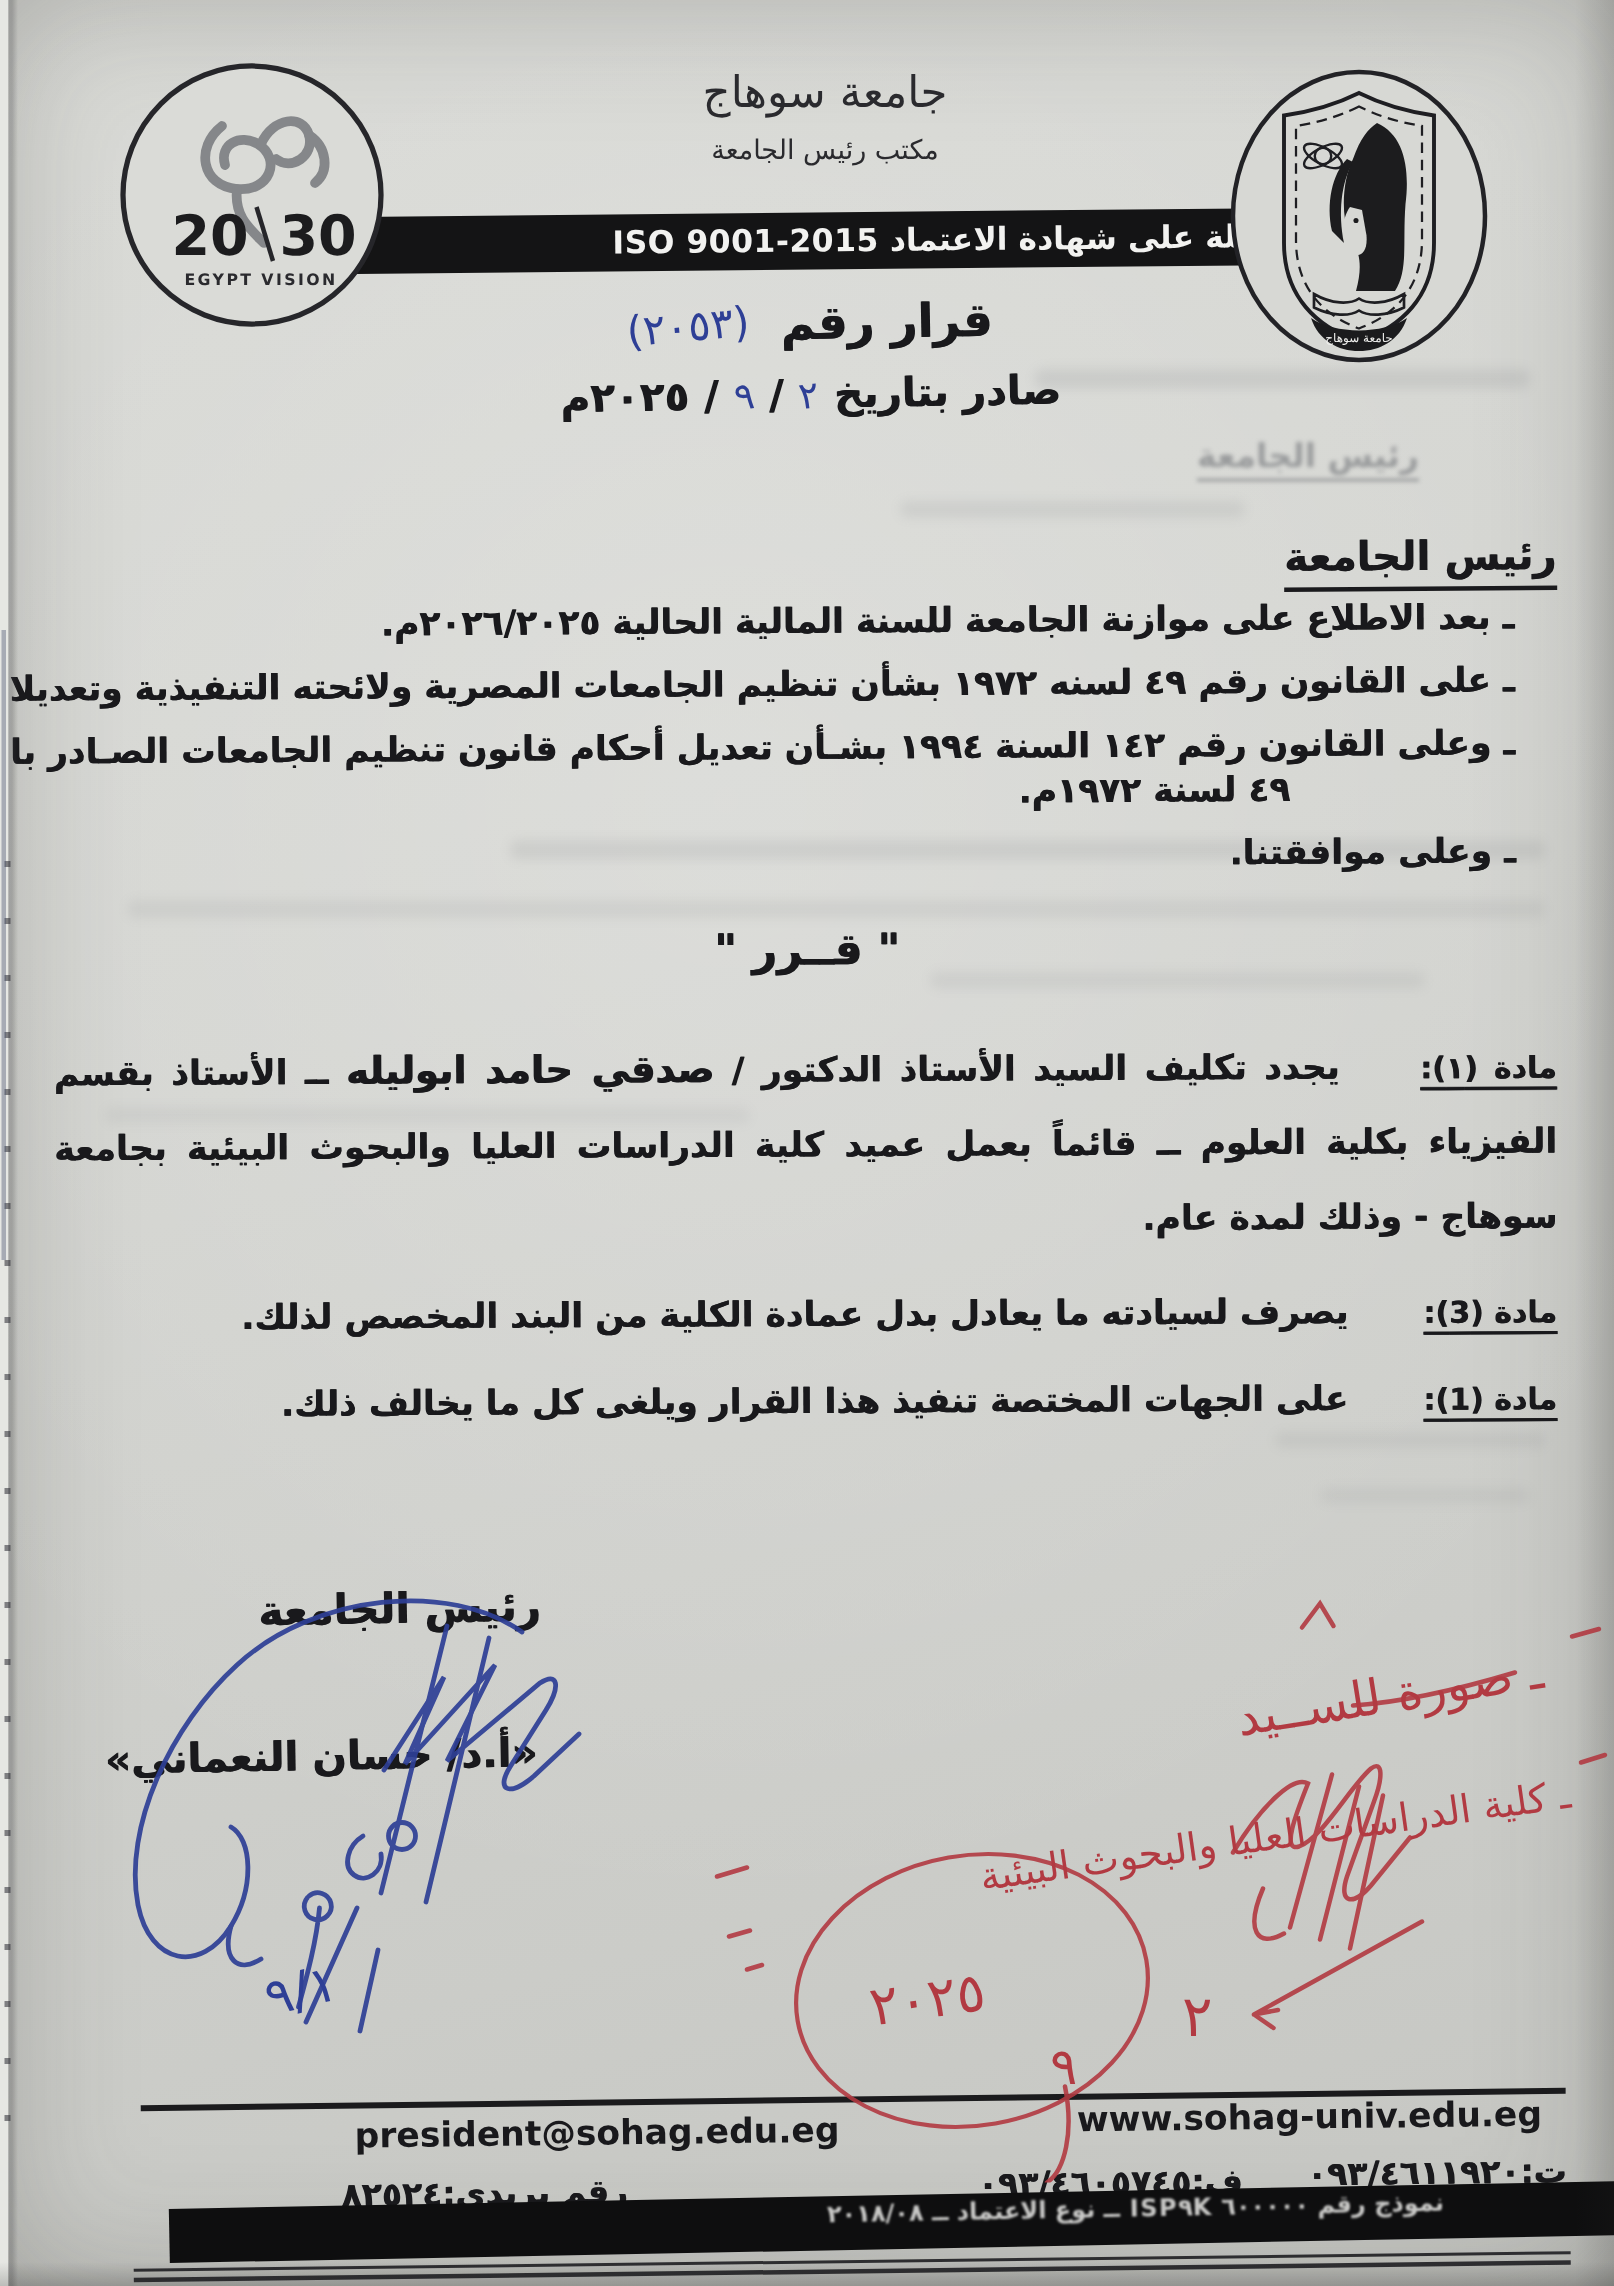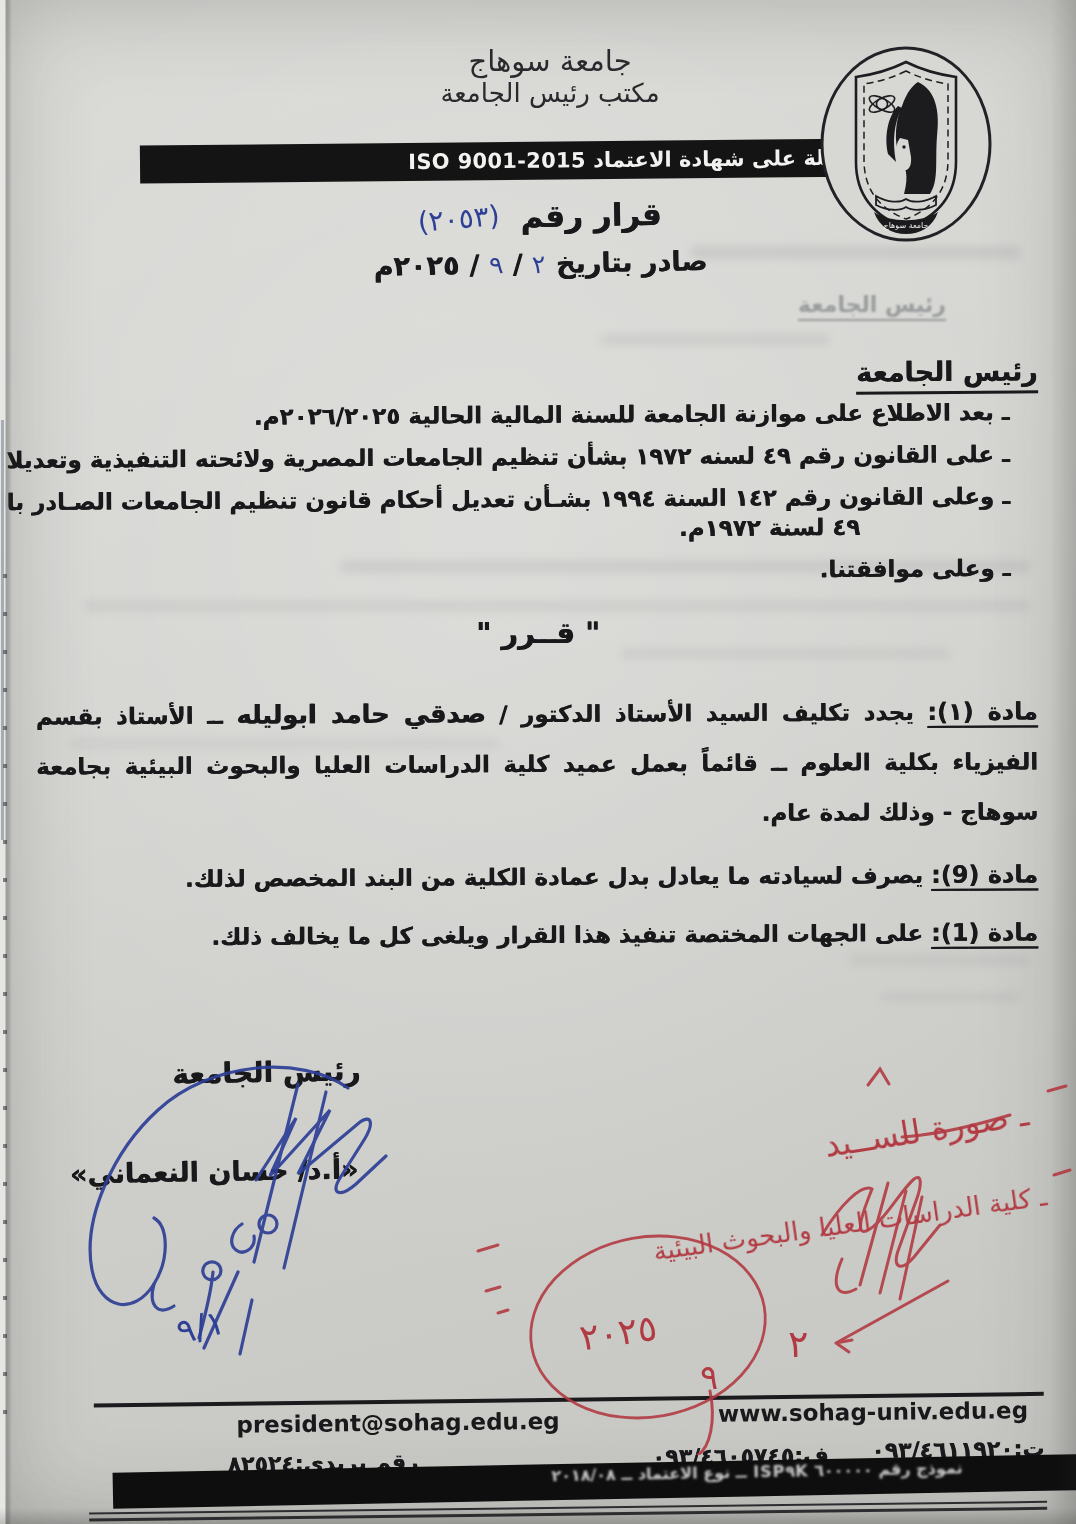--- a/index.html
+++ b/index.html
@@ -18,41 +18,41 @@
   #iso-banner{
     left:140px;top:142px;width:742px;height:38px;background:#141415;
     transform:rotate(-0.55deg);display:flex;align-items:center;justify-content:flex-end;
     padding:0 14px 0 0;box-sizing:border-box;z-index:2;
   }
   #iso-banner span{color:#f2f2f0;font-size:21px;font-weight:bold;direction:rtl;letter-spacing:.3px;}
   #vision-logo{left:76px;top:38px;width:184px;height:184px;z-index:3;}
   #emblem{left:818px;top:44px;width:176px;height:200px;z-index:3;}
   #header-center{left:330px;top:44px;width:440px;text-align:center;direction:rtl;z-index:1;}
   #header-center .univ{font-size:29px;font-weight:400;color:#2a2a2e;letter-spacing:.5px;}
-  #header-center .office{font-size:26px;font-weight:400;color:#2a2a2e;margin-top:0;}
+  #header-center .office{font-size:18px;font-weight:400;color:#2a2a2e;margin-top:12px;}
   
   #decree{left:280px;top:198px;width:520px;text-align:center;direction:rtl;transform:rotate(-1deg);}
   #decree .line1{font-size:31px;font-weight:bold;text-shadow:.5px 0 0 currentColor;}
   .hand-blue{color:#2e3f96;font-weight:400;text-shadow:none;}
   #decree .num{display:inline-block;transform:rotate(-4deg);font-size:28px;margin-right:10px;}
   #decree .line2{margin-top:14px;direction:ltr;display:flex;justify-content:center;align-items:baseline;gap:10px;
     font-size:27px;font-weight:bold;text-shadow:.5px 0 0 currentColor;}
   #decree .line2 .hw{font-size:25px;transform:rotate(-6deg);text-shadow:none;font-weight:400;}
   
   .rtl{direction:rtl;}
   #authority{right:38px;top:356px;font-size:27px;font-weight:bold;text-shadow:.5px 0 0 currentColor;
     border-bottom:3px solid #1a1a1d;padding-bottom:4px;transform:rotate(-0.4deg);}
   #preamble{right:66px;top:402px;width:975px;direction:rtl;transform:rotate(-0.35deg);}
   .pre-line{font-size:23px;font-weight:bold;white-space:nowrap;margin-bottom:16px;text-shadow:.4px 0 0 currentColor;}
   .pre-line.indent2{padding-right:150px;}
   #decision-heading{left:0;top:616px;width:1076px;text-align:center;font-size:29px;font-weight:bold;
     direction:rtl;text-shadow:.6px 0 0 currentColor;transform:rotate(-0.3deg);}
   .article{right:38px;width:1002px;direction:rtl;font-size:23px;font-weight:bold;line-height:50px;
     text-align:justify;text-shadow:.4px 0 0 currentColor;transform:rotate(-0.3deg);}
-  .article .art-label{text-decoration:underline;text-underline-offset:6px;font-size:24px;}
+  .article .art-label{text-decoration:underline;text-underline-offset:6px;font-size:20px;margin-left:42px;}
   .article .art-name{font-size:25.5px;text-shadow:.8px 0 0 currentColor;}
   #article-1{top:688px;}
   #article-2{top:852px;white-space:nowrap;}
   #article-3{top:910px;white-space:nowrap;}
   
   #sig-title{left:172px;top:1056px;font-size:28px;font-weight:bold;direction:rtl;
     text-shadow:.6px 0 0 currentColor;transform:rotate(-1deg);}
   #sig-name{left:44px;top:1156px;width:340px;font-size:27px;font-weight:bold;direction:rtl;text-align:center;
     text-shadow:.6px 0 0 currentColor;transform:rotate(-1deg);}
   #sig-scribble{left:30px;top:1048px;width:380px;height:310px;z-index:4;}
@@ -98,20 +98,35 @@
   <div class="abs ghost-bar ni" style="left:85px;top:600px;width:945px;height:12px;opacity:.10;"></div>
   <div class="abs ghost-bar ni" style="left:620px;top:648px;width:330px;height:11px;opacity:.10;"></div>
   <div class="abs ghost-bar ni" style="left:70px;top:738px;width:430px;height:11px;opacity:.08;"></div>
   <div class="abs ghost-bar ni" style="left:850px;top:955px;width:180px;height:10px;opacity:.11;"></div>
   <div class="abs ghost-bar ni" style="left:880px;top:992px;width:140px;height:10px;opacity:.09;"></div>
 
   <div class="abs" id="iso-banner">
     <span>حاصلة على شهادة الاعتماد ISO 9001-2015</span>
   </div>
 
+  <div class="abs" id="vision-logo">
+    <svg viewBox="0 0 184 184" width="184" height="184">
+      <circle cx="92" cy="92" r="86" fill="#dadbd7" stroke="#26262a" stroke-width="3.5"></circle>
+      <g fill="none" stroke="#85878a" stroke-width="6.5" stroke-linecap="round">
+        <path d="M72,46 C54,60 58,86 82,88 C104,90 112,68 96,58 C84,51 70,58 74,72"></path>
+        <path d="M98,58 C106,40 126,38 130,52 C134,66 118,76 108,68"></path>
+        <path d="M82,88 C80,106 90,114 100,124"></path>
+        <path d="M130,52 C142,60 144,76 134,84"></path>
+      </g>
+      <text x="64" y="132" text-anchor="middle" font-size="37" font-weight="bold" fill="#1c1c1e">20</text>
+      <path d="M95,100 L106,136" stroke="#26262a" stroke-width="3"></path>
+      <text x="136" y="132" text-anchor="middle" font-size="37" font-weight="bold" fill="#1c1c1e">30</text>
+      <text x="98" y="152" text-anchor="middle" font-size="10.5" letter-spacing="1.6" font-weight="bold" fill="#2a2a2e">EGYPT VISION</text>
+    </svg>
+  </div>
 
   <div class="abs" id="emblem">
     <svg viewBox="0 0 176 200" width="176" height="200">
       <ellipse cx="88" cy="100" rx="84" ry="96" fill="#d7d8d4" stroke="#222226" stroke-width="3"></ellipse>
       <path d="M88,18 C70,27 52,31 38,33 L38,118 C38,154 60,174 88,184 C116,174 138,154 138,118 L138,33 C124,31 106,27 88,18 Z" fill="none" stroke="#1e1e22" stroke-width="2.6"></path>
       <path d="M88,27 C72,35 58,38 46,40 L46,116 C46,148 64,166 88,175 C112,166 130,148 130,116 L130,40 C118,38 104,35 88,27 Z" fill="none" stroke="#1e1e22" stroke-width="1.5" stroke-dasharray="7 4.5"></path>
       <g fill="none" stroke="#1e1e22" stroke-width="1.6">
         <circle cx="64" cy="60" r="5.5"></circle>
         <ellipse cx="64" cy="60" rx="14" ry="5.5" transform="rotate(28 64 60)"></ellipse>
         <ellipse cx="64" cy="60" rx="14" ry="5.5" transform="rotate(-28 64 60)"></ellipse>
@@ -157,21 +172,21 @@
     <div class="pre-line indent2">٤٩ لسنة ١٩٧٢م.</div>
     <div class="pre-line">ـ  وعلى موافقتنا.</div>
   </div>
 
   <div class="abs" id="decision-heading">" قــرر "</div>
 
   <div class="abs article" id="article-1">
     <span class="art-label">مادة (١):</span><span> يجدد تكليف السيد الأستاذ الدكتور / </span><span class="art-name">صدقي حامد ابوليله</span><span> ــ الأستاذ بقسم الفيزياء بكلية العلوم ــ قائماً بعمل عميد كلية الدراسات العليا والبحوث البيئية بجامعة سوهاج - وذلك لمدة عام.</span>
   </div>
   <div class="abs article" id="article-2">
-    <span class="art-label">مادة (9):</span><span> يصرف لسيادته ما يعادل بدل عمادة الكلية من البند المخصص لذلك.</span>
+    <span class="art-label">مادة (3):</span><span> يصرف لسيادته ما يعادل بدل عمادة الكلية من البند المخصص لذلك.</span>
   </div>
   <div class="abs article" id="article-3">
     <span class="art-label">مادة (1):</span><span> على الجهات المختصة تنفيذ هذا القرار ويلغى كل ما يخالف ذلك.</span>
   </div>
 
   <div class="abs" id="sig-title">رئيس الجامعة</div>
   <div class="abs" id="sig-name">«أ.د/ حسان النعماني»</div>
 
   <div class="abs" id="sig-scribble">
     <svg viewBox="0 0 380 310" width="380" height="310">

